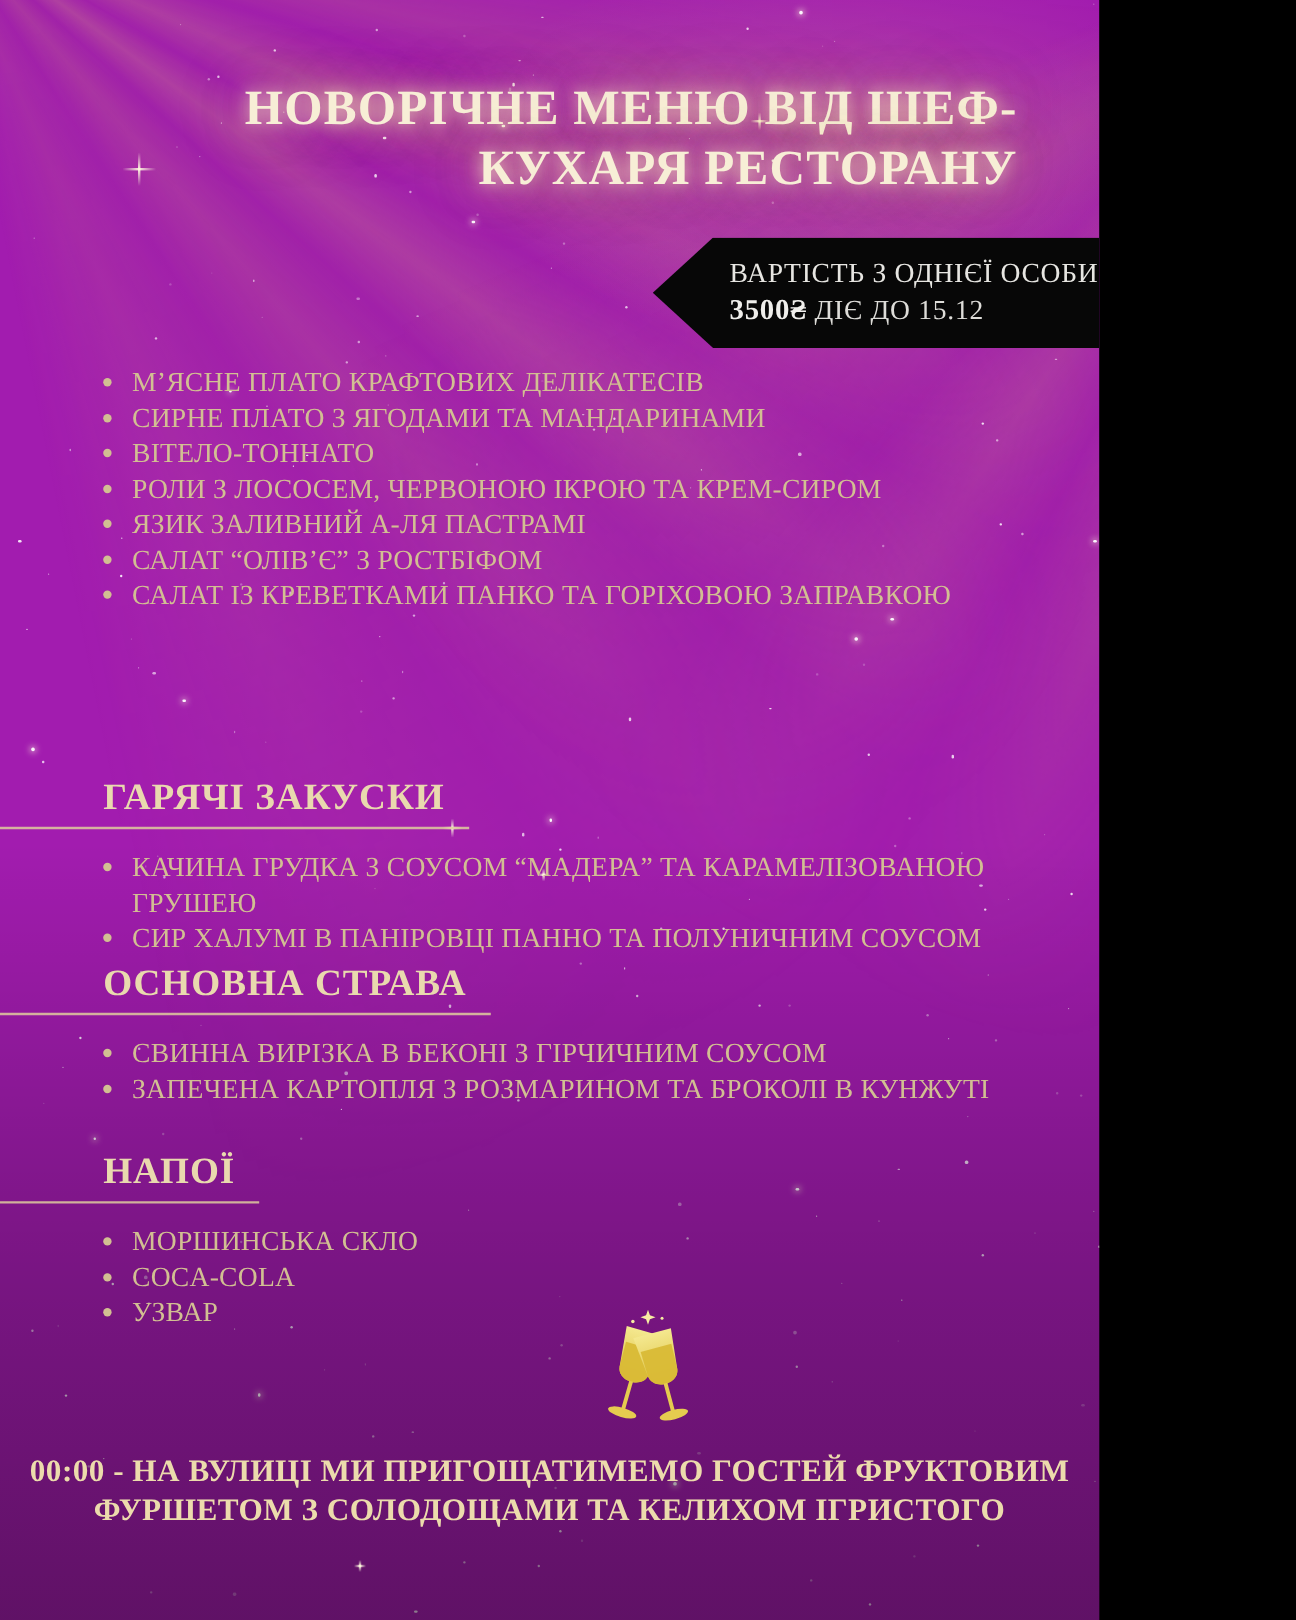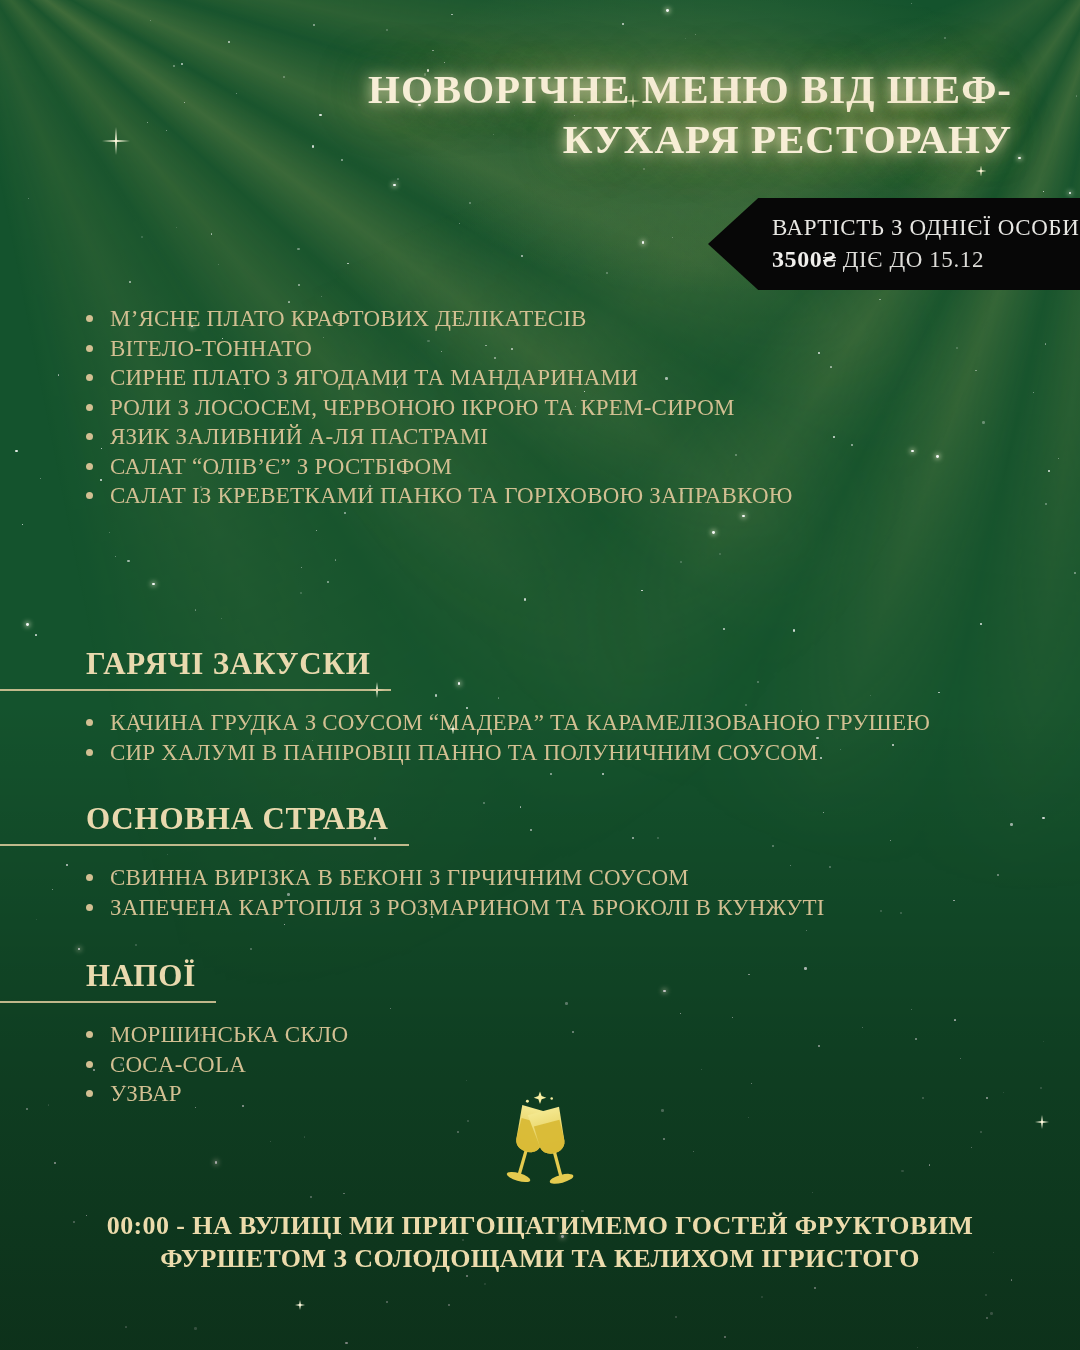--- a/index.html
+++ b/index.html
@@ -1,18 +1,18 @@
 <!DOCTYPE html>
 <html><head>
 <meta charset="utf-8">
 <style>
   html,body{margin:0;padding:0;background:#000;}
   .poster{
-    position:relative;width:1080px;height:1350px;overflow:hidden;
-    background:#14532d;
+    position:relative;width:916px;height:1350px;overflow:hidden;
+    background:#a21caf;
     font-family:"Liberation Serif","DejaVu Serif",serif;
   }
   .bg{position:absolute;inset:0;pointer-events:none;}
   .rays-left{
     background:conic-gradient(from 94deg at -50px -70px,
       rgba(216,190,96,0) 0deg,
       rgba(216,190,96,.15) 8deg,
       rgba(150,130,60,.04) 13deg,
       rgba(226,200,108,.20) 20deg,
       rgba(150,130,60,.05) 26deg,
@@ -382,22 +382,22 @@
     <div class="badge-line1">ВАРТІСТЬ З ОДНІЄЇ ОСОБИ</div>
     <div class="badge-line2">
       <span class="price">3500₴</span>
       <span>ДІЄ ДО 15.12</span>
     </div>
   </div>
 
   <section class="menu-section sec-1">
     <ul>
       <li>М’ЯСНЕ ПЛАТО КРАФТОВИХ ДЕЛІКАТЕСІВ</li>
+      <li>СИРНЕ ПЛАТО З ЯГОДАМИ ТА МАНДАРИНАМИ</li>
       <li>ВІТЕЛО-ТОННАТО</li>
-      <li>СИРНЕ ПЛАТО З ЯГОДАМИ ТА МАНДАРИНАМИ</li>
       <li>РОЛИ З ЛОСОСЕМ, ЧЕРВОНОЮ ІКРОЮ ТА КРЕМ-СИРОМ</li>
       <li>ЯЗИК ЗАЛИВНИЙ А-ЛЯ ПАСТРАМІ</li>
       <li>САЛАТ “ОЛІВ’Є” З РОСТБІФОМ</li>
       <li>САЛАТ ІЗ КРЕВЕТКАМИ ПАНКО ТА ГОРІХОВОЮ ЗАПРАВКОЮ</li>
     </ul>
   </section>
 
   <section class="menu-section sec-2">
     <h2>ГАРЯЧІ ЗАКУСКИ</h2>
     <ul>

